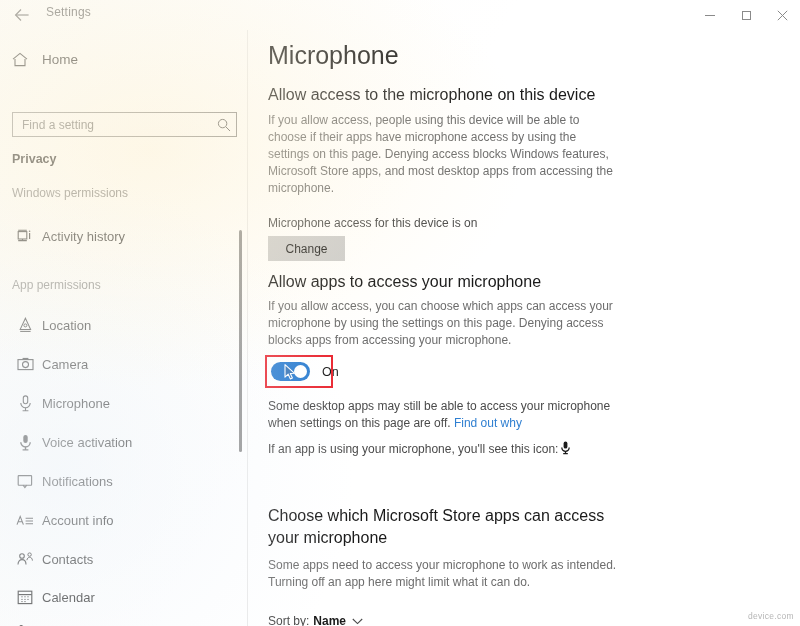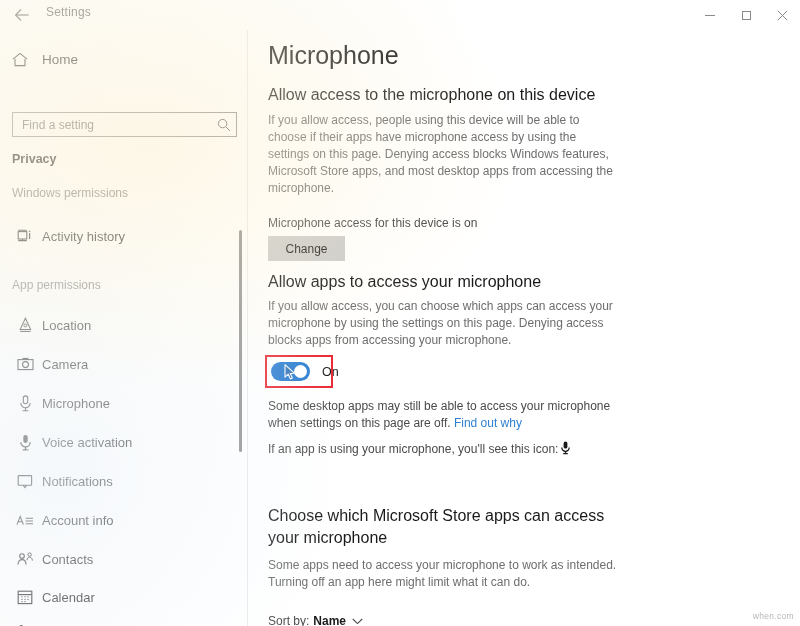--- a/index.html
+++ b/index.html
@@ -445,14 +445,14 @@
       <span class="sval">Name</span>
       <span class="chev">
         <svg width="11" height="7" viewBox="0 0 11 7" fill="none" aria-hidden="true">
           <path d="M0.8 1 L5.5 5.6 L10.2 1" stroke="#4a4a4a" stroke-width="1.1" fill="none"></path>
         </svg>
       </span>
     </div>
   </div>
 
   <div id="tint"></div>
-  <div class="watermark">when.com</div>
+  <div class="watermark">device.com</div>
 </div>
 
 </body></html>

